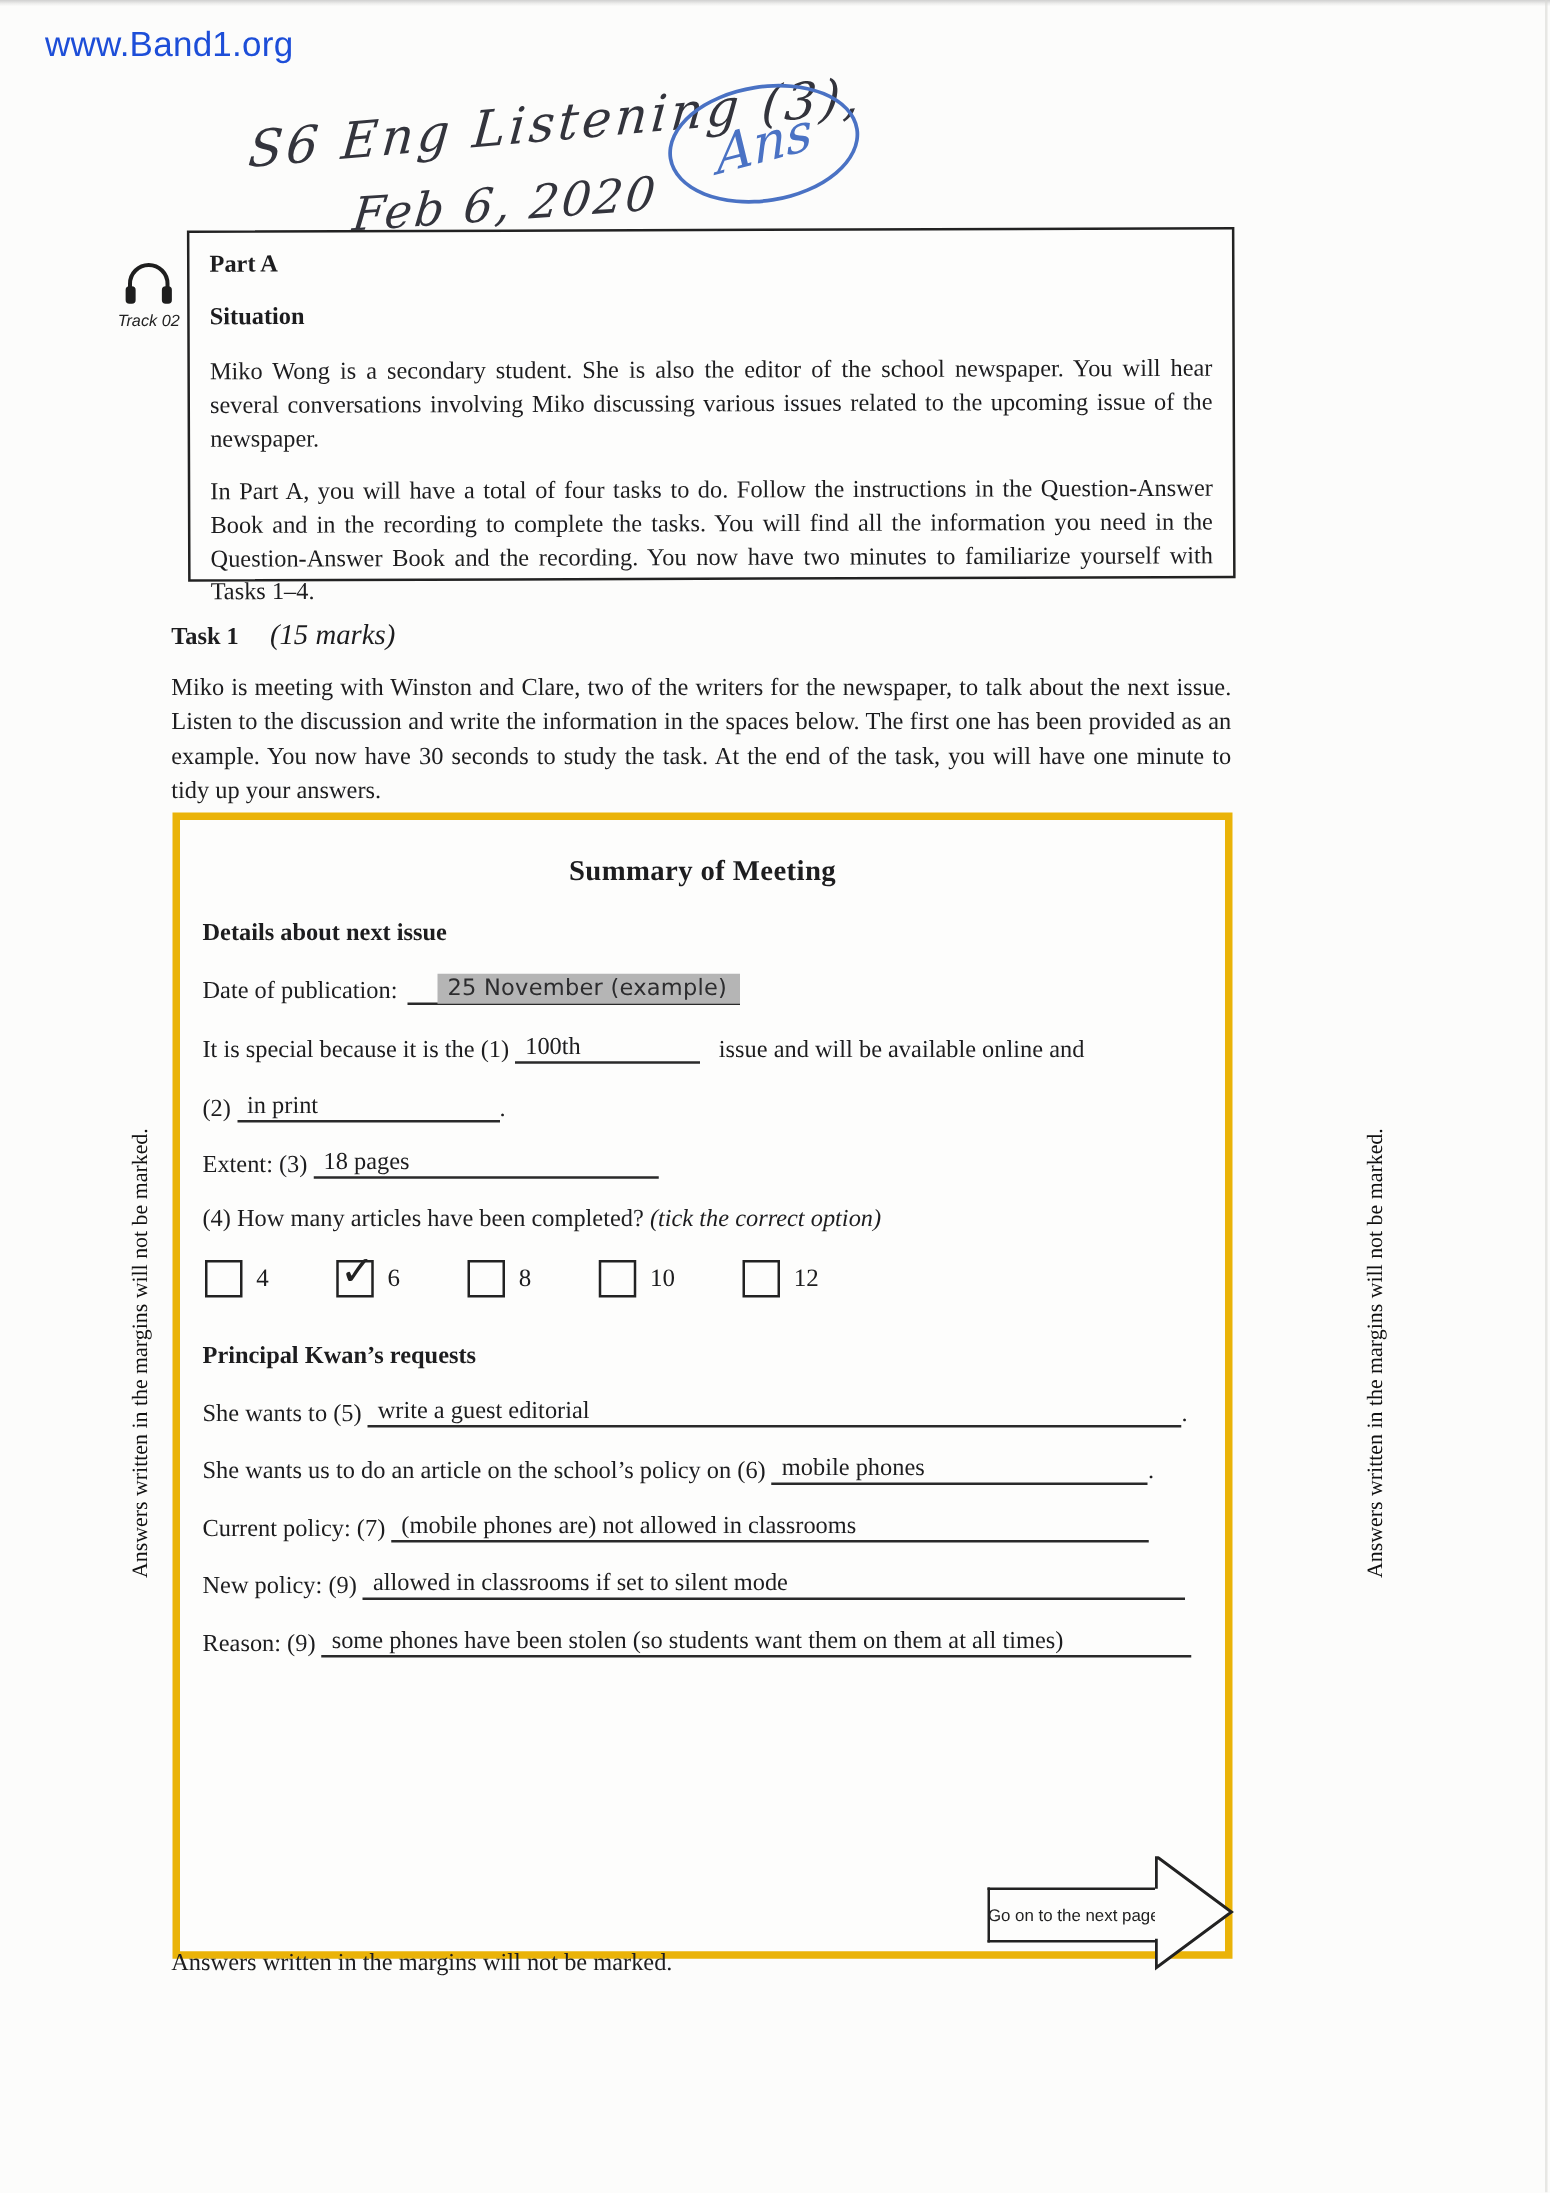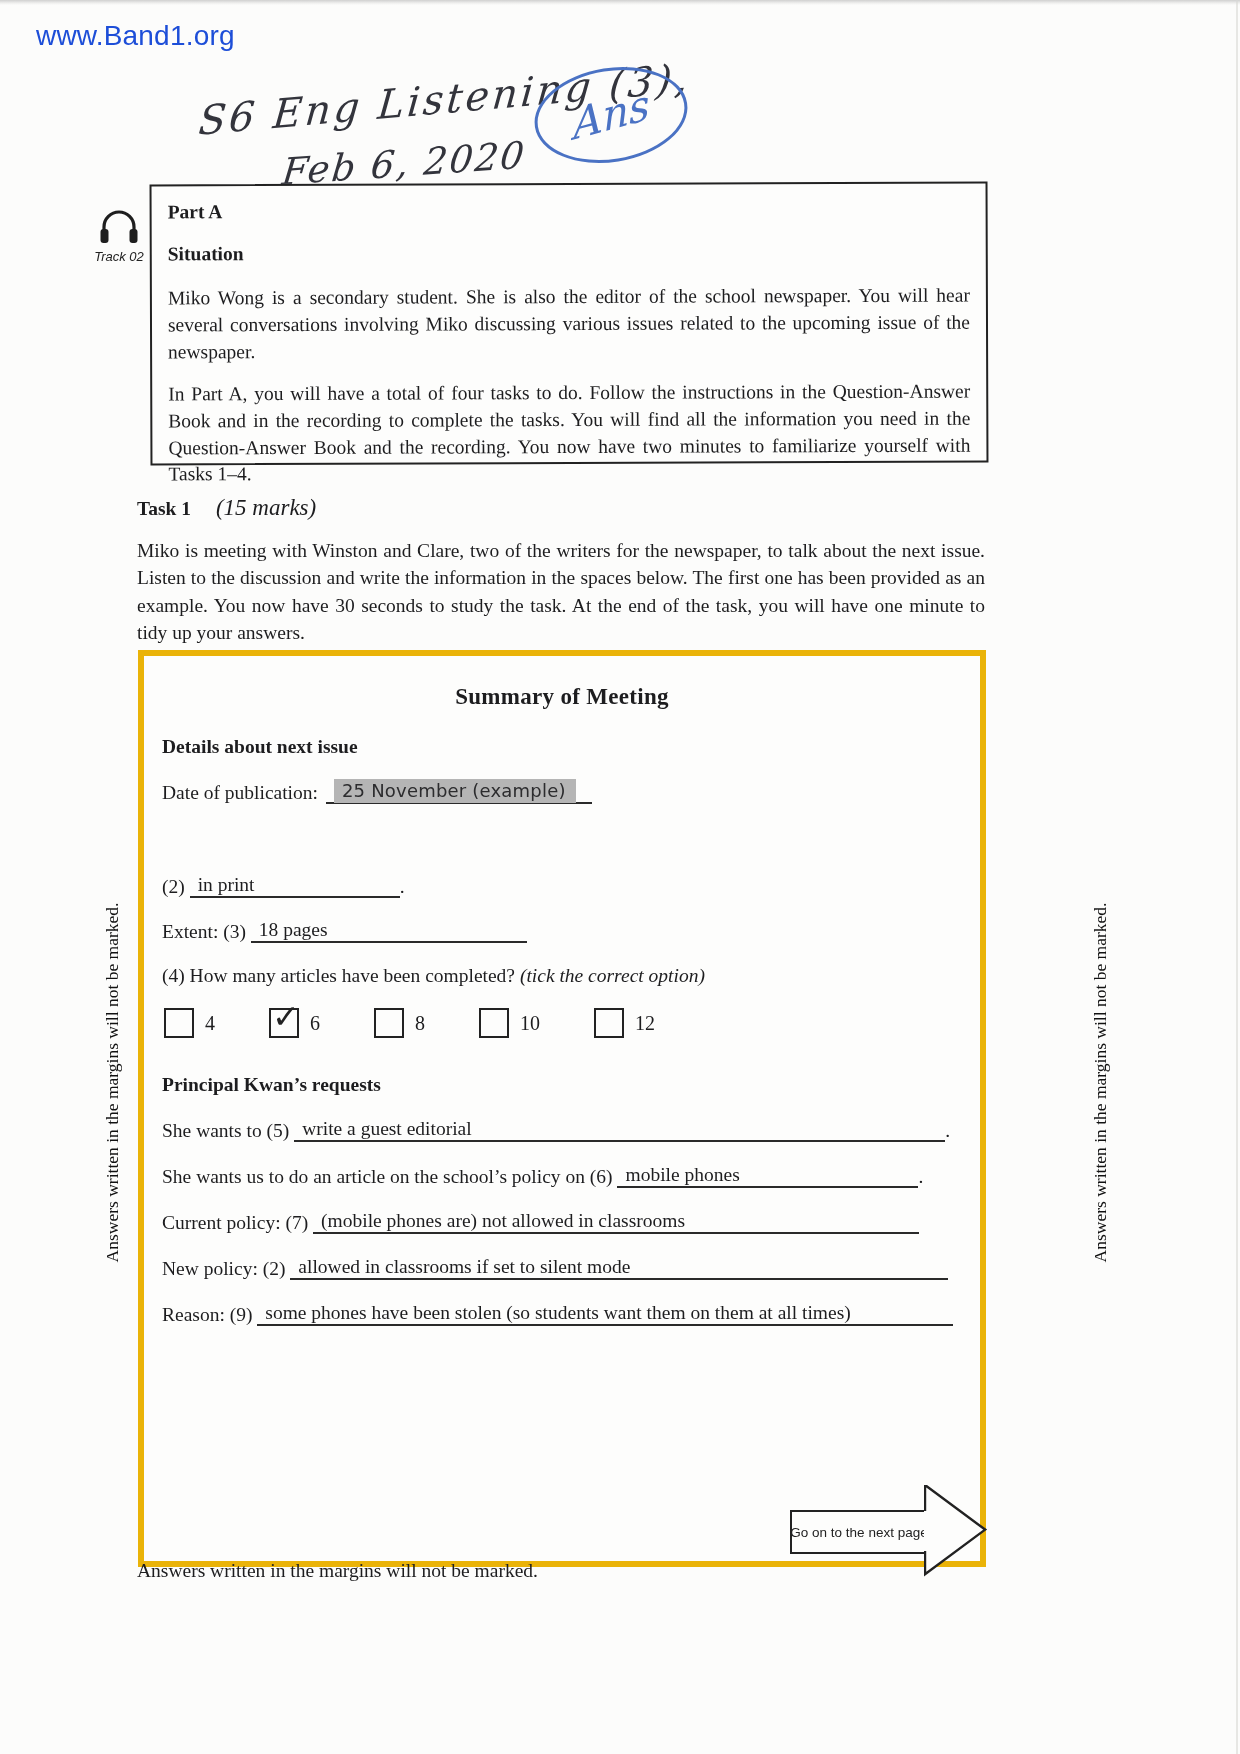--- a/index.html
+++ b/index.html
@@ -44,21 +44,21 @@
 
   
   .sum-box{left:138px;top:650px;width:836px;height:905px;border:6px solid #eab308;background:#fdfdfc;}
   .sum-title{position:absolute;top:28px;left:0;width:100%;text-align:center;
              font-weight:bold;font-size:23px;letter-spacing:.3px;}
   .row{position:absolute;left:18px;font-size:19.5px;white-space:nowrap;}
   .row b{font-size:19.5px;}
   .blank{display:inline-block;border-bottom:2px solid #2a2a2a;line-height:1.05;
          padding:0 0 1px 8px;vertical-align:bottom;}
   .hl{background:#b5b5b5;padding:1px 10px 2px 8px;
-      font-family:"DejaVu Sans",sans-serif;font-size:18px;letter-spacing:.2px;color:#2c2c2e;}
+      font-family:"DejaVu Sans",sans-serif;font-size:18px;letter-spacing:.2px;color:#2c2c2e;margin-left:16px;}
   .b-date{width:258px;margin-left:8px;}
   .b-q1{width:140px;margin-right:10px;}
   .b-q2{width:202px;}
   .b-q3{width:268px;}
   .b-q5{width:643px;}
   .b-q6{width:293px;}
   .b-q7{width:598px;}
   .b-q8{width:650px;}
   .b-q9{width:688px;}
 
@@ -125,20 +125,25 @@
   <div class="sum-title">Summary of Meeting</div>
 
   <div class="row" style="top:80px;">
     <b>Details about next issue</b>
   </div>
 
   <div class="row" style="top:125px;">
     <span>Date of publication:</span><span class="blank b-date"><span class="hl">25 November (example)</span></span>
   </div>
 
+  <div class="row" style="top:172px;">
+    <span>It is special because it is the (1)</span>
+    <span class="blank b-q1"><span>100th</span></span>
+    <span>issue and will be available online and</span>
+  </div>
 
   <div class="row" style="top:219px;">
     <span>(2)</span>
     <span class="blank b-q2"><span>in print</span></span><span>.</span>
   </div>
 
   <div class="row" style="top:264px;">
     <span>Extent: (3)</span>
     <span class="blank b-q3"><span>18 pages</span></span>
   </div>
@@ -186,21 +191,21 @@
     <span>She wants us to do an article on the school’s policy on (6)</span>
     <span class="blank b-q6"><span>mobile phones</span></span><span>.</span>
   </div>
 
   <div class="row" style="top:555px;">
     <span>Current policy: (7)</span>
     <span class="blank b-q7"><span>(mobile phones are) not allowed in classrooms</span></span>
   </div>
 
   <div class="row" style="top:601px;">
-    <span>New policy: (2)</span>
+    <span>New policy: (9)</span>
     <span class="blank b-q8"><span>allowed in classrooms if set to silent mode</span></span>
   </div>
 
   <div class="row" style="top:647px;">
     <span>Reason: (9)</span>
     <span class="blank b-q9"><span>some phones have been stolen (so students want them on them at all times)</span></span>
   </div>
 </div>
 
 <div class="abs vnote vnote-l">Answers written in the margins will not be marked.</div>

